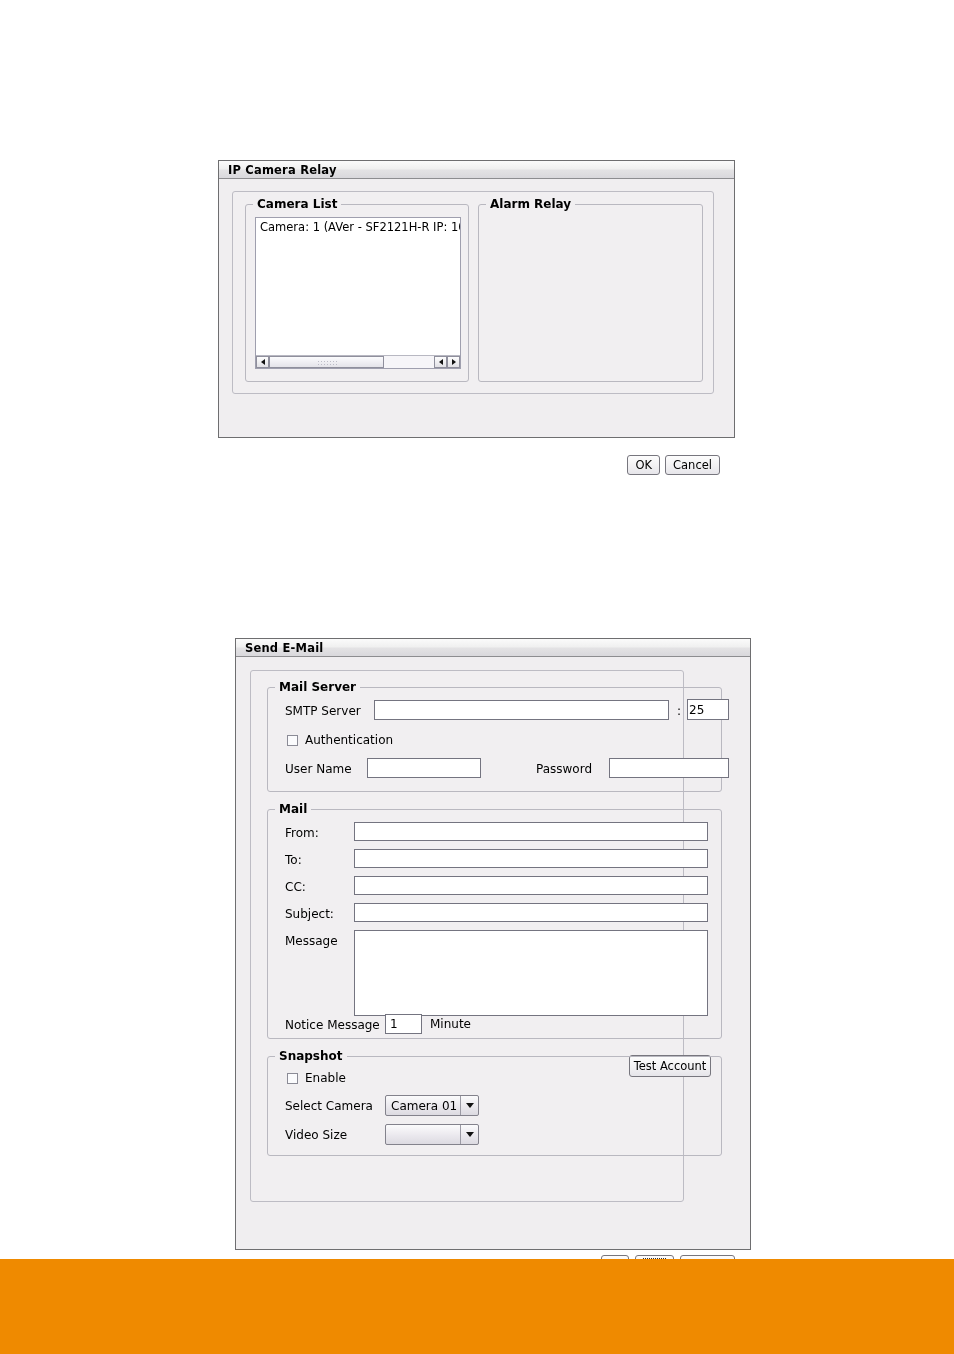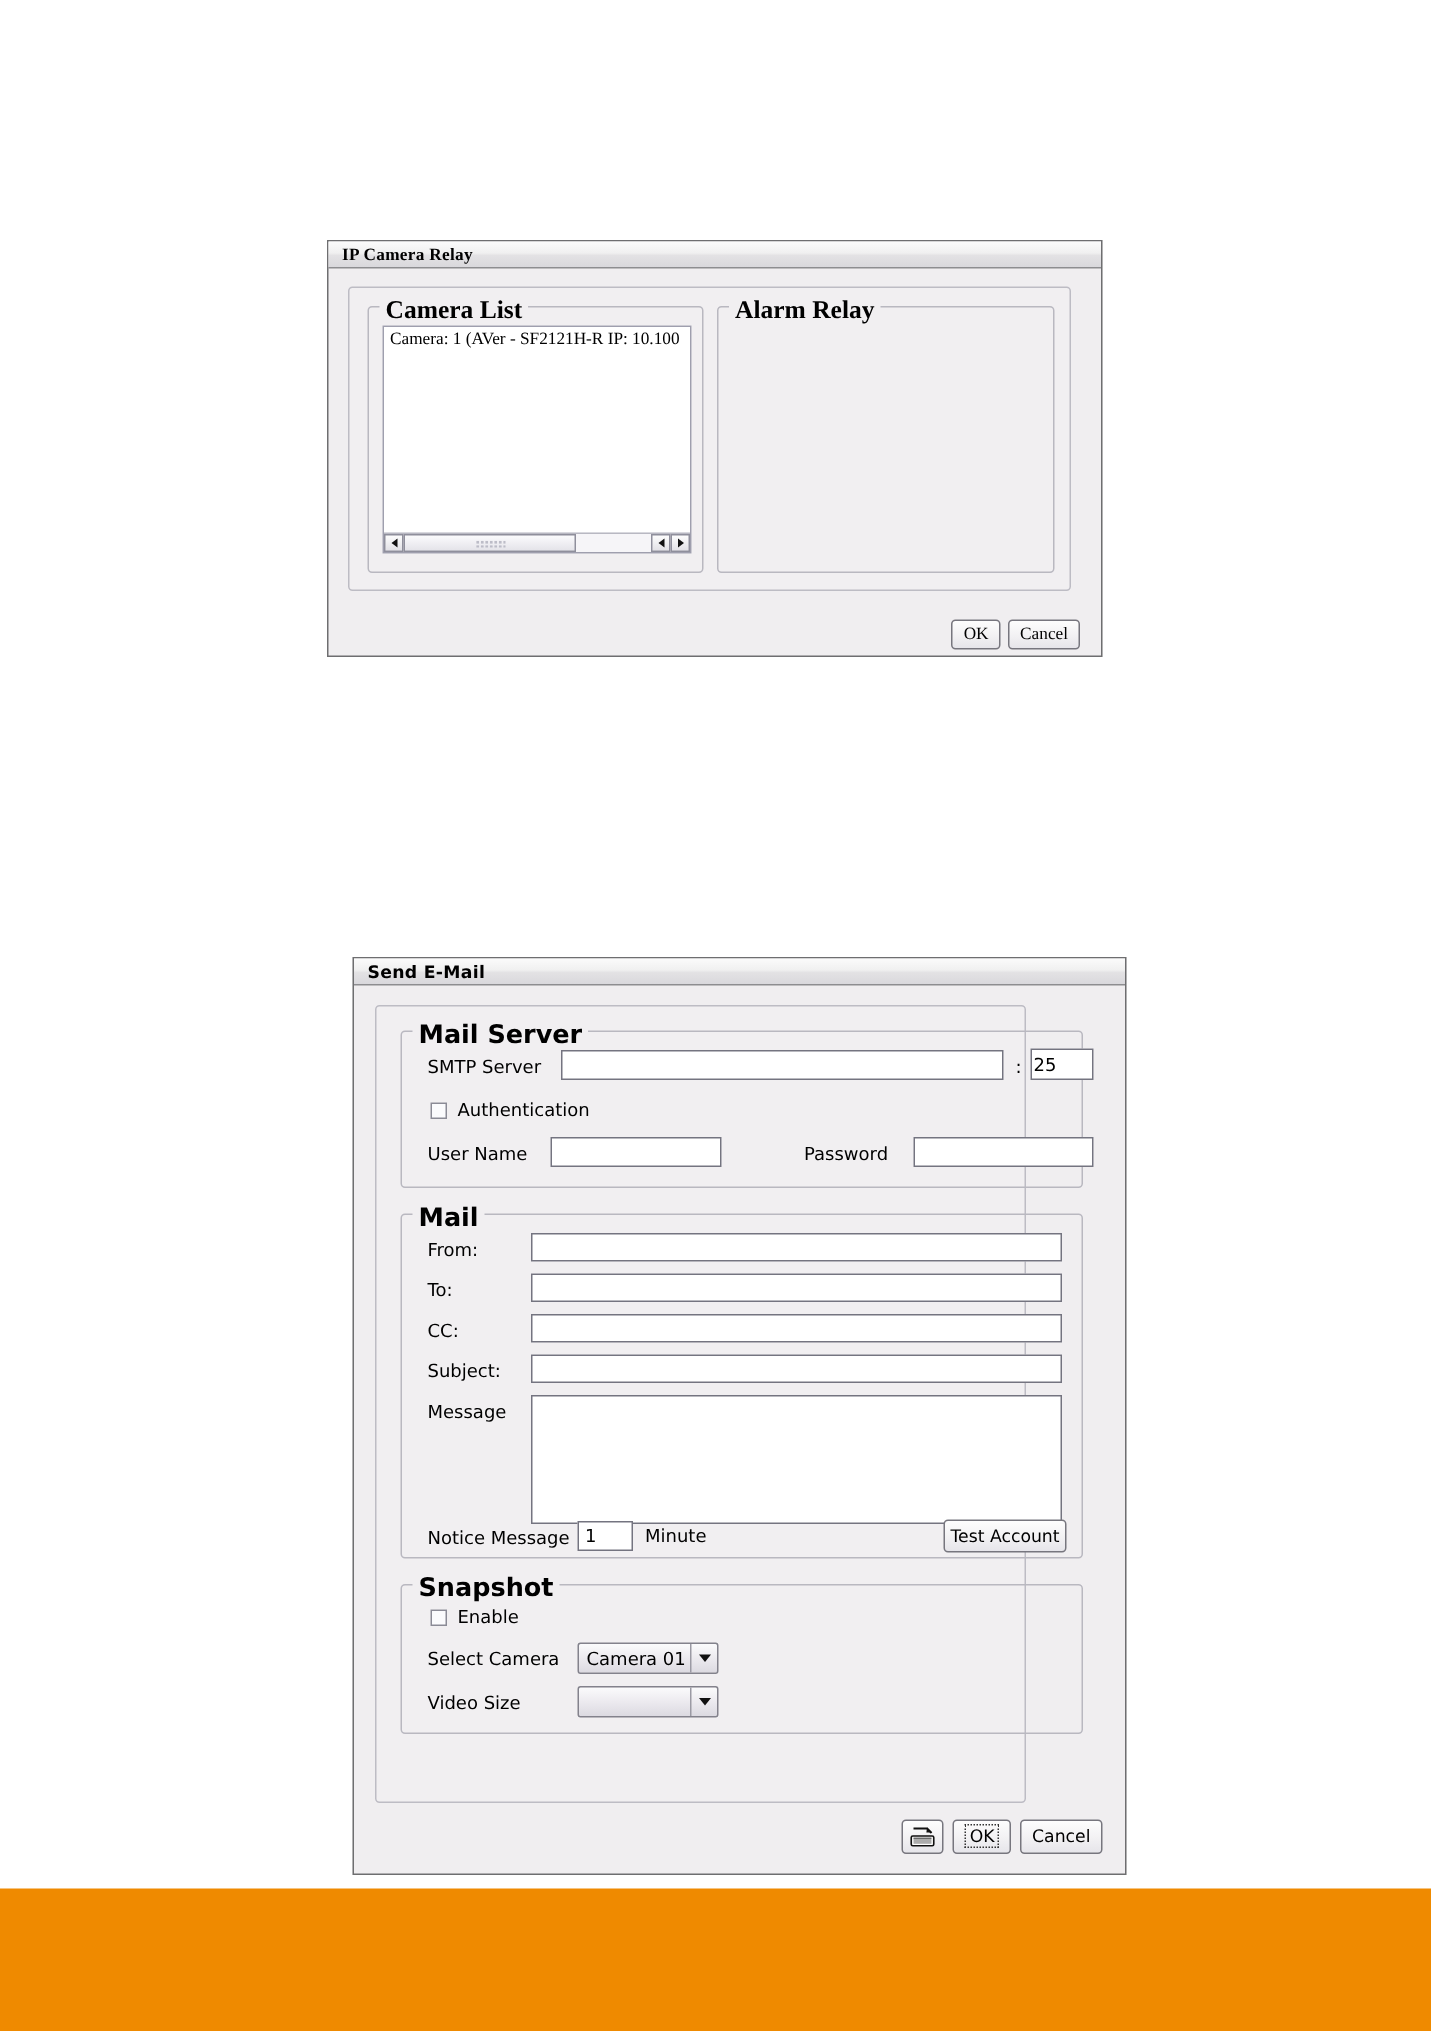--- a/index.html
+++ b/index.html
@@ -60,21 +60,21 @@
     border-radius: 3px;
     box-sizing: border-box;
   }
   .groupbox > .legend {
     position: absolute;
     top: -8px;
     left: 7px;
     background: #f1eff1;
     padding: 0 4px;
     font-weight: bold;
-    font-size: 17px;
+    font-size: 12px;
   }
 
   
   .listbox {
     position: absolute;
     background: #ffffff;
     border: 1px solid #9f9fae;
     box-sizing: border-box;
     overflow: hidden;
   }
@@ -155,20 +155,21 @@
     border: 1px solid #77767e;
     border-radius: 3px;
     font-size: 11.5px;
     padding: 2px 7px 3px 7px;
     box-sizing: border-box;
     display: inline-flex;
     align-items: center;
     justify-content: center;
     white-space: nowrap;
     color: #000;
+    margin-top: 42px;
   }
   .btn.focused .focus-ring {
     border: 1px dotted #333;
     padding: 0 2px;
   }
 
   
   .input {
     position: absolute;
     background: #ffffff;
@@ -247,21 +248,21 @@
   .footer-bar {
     position: absolute;
     left: 0;
     width: 954px;
     background: #ef8a00;
   }
 </style>
 </head>
 <body>
 
-<div class="window" style="left:218px; top:160px; width:517px; height:278px;font-family:Liberation Serif, serif;">
+<div class="window" style="left:218px; top:160px; width:517px; height:278px;">
 
   <div class="titlebar">
     <span class="titlebar-text">IP Camera Relay</span>
   </div>
 
   <div class="win-body">
 
     <div class="panel" style="left:13px; top:12px; width:482px; height:203px;">
 
       <div class="groupbox" style="left:12px; top:12px; width:224px; height:178px;">

